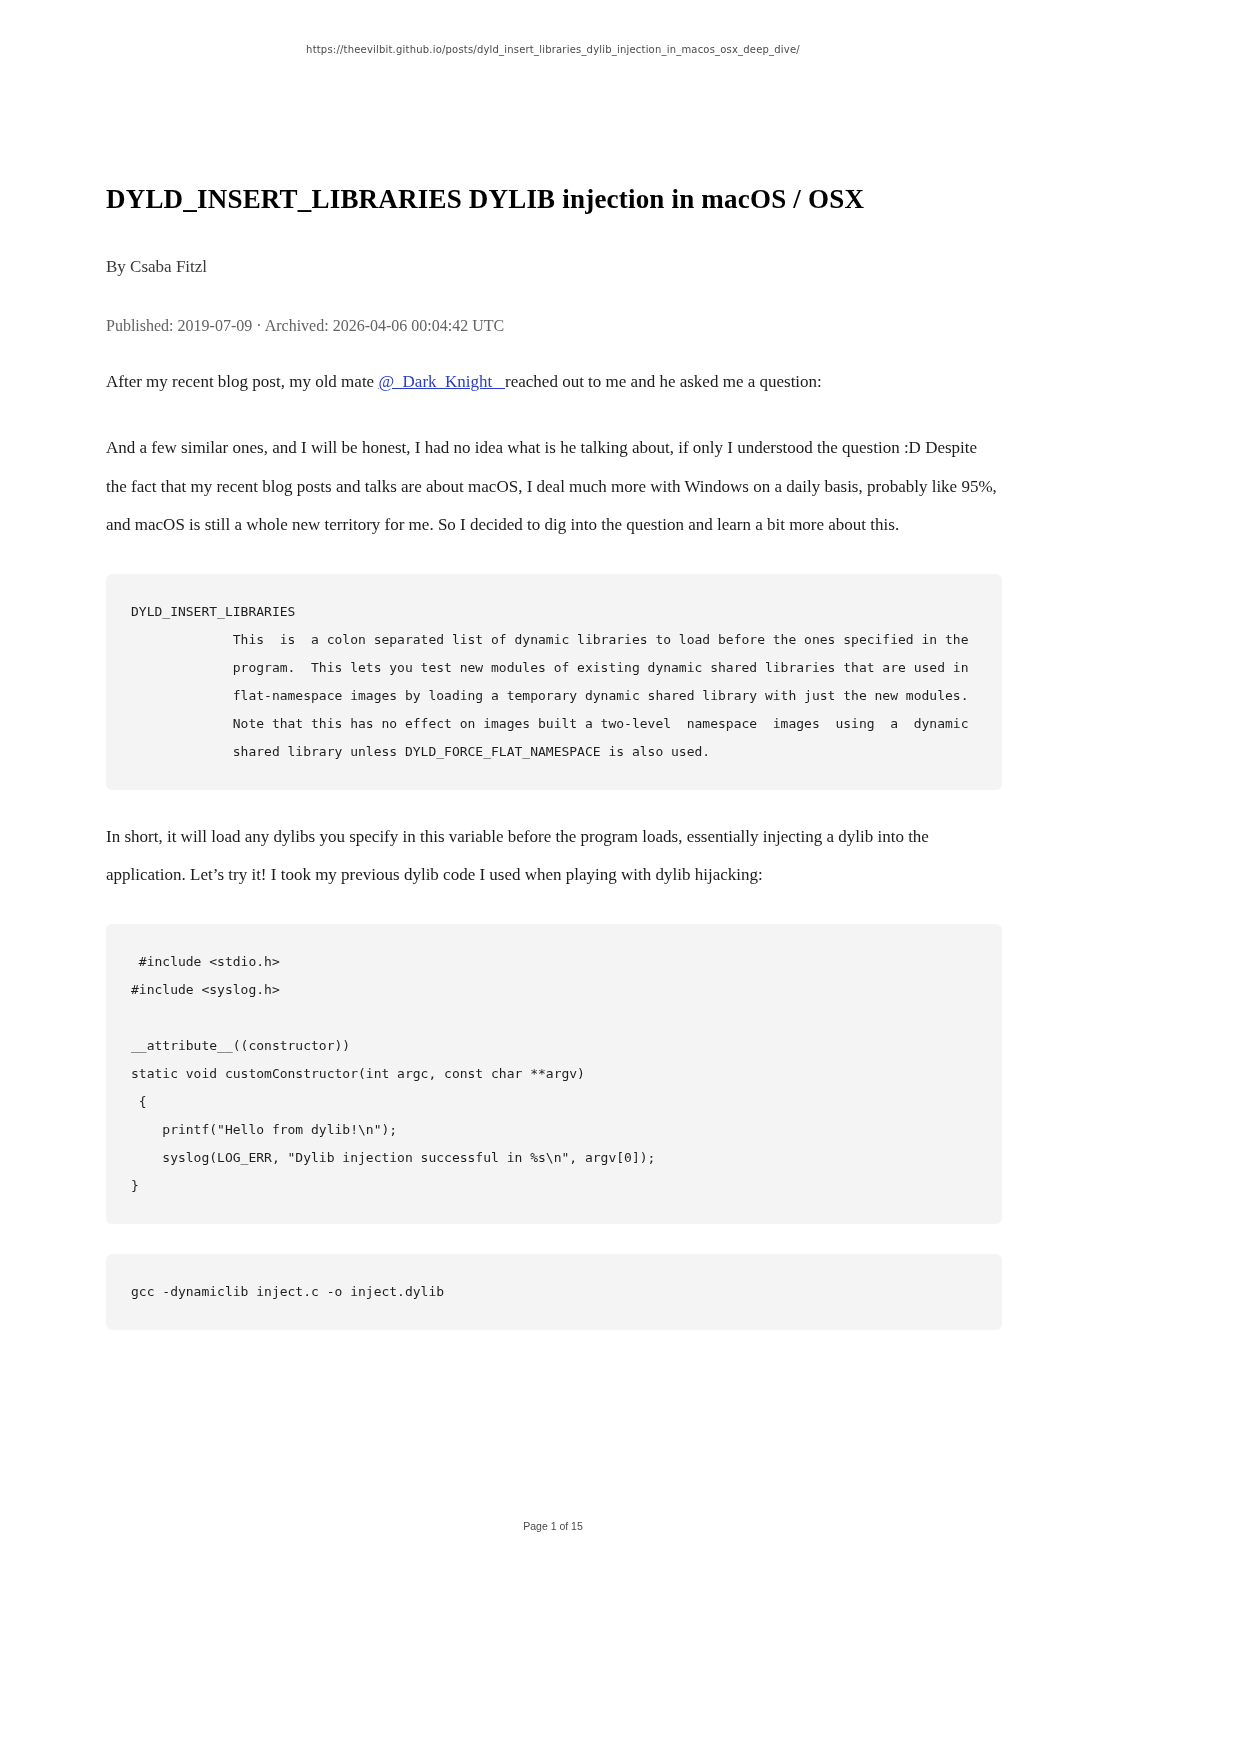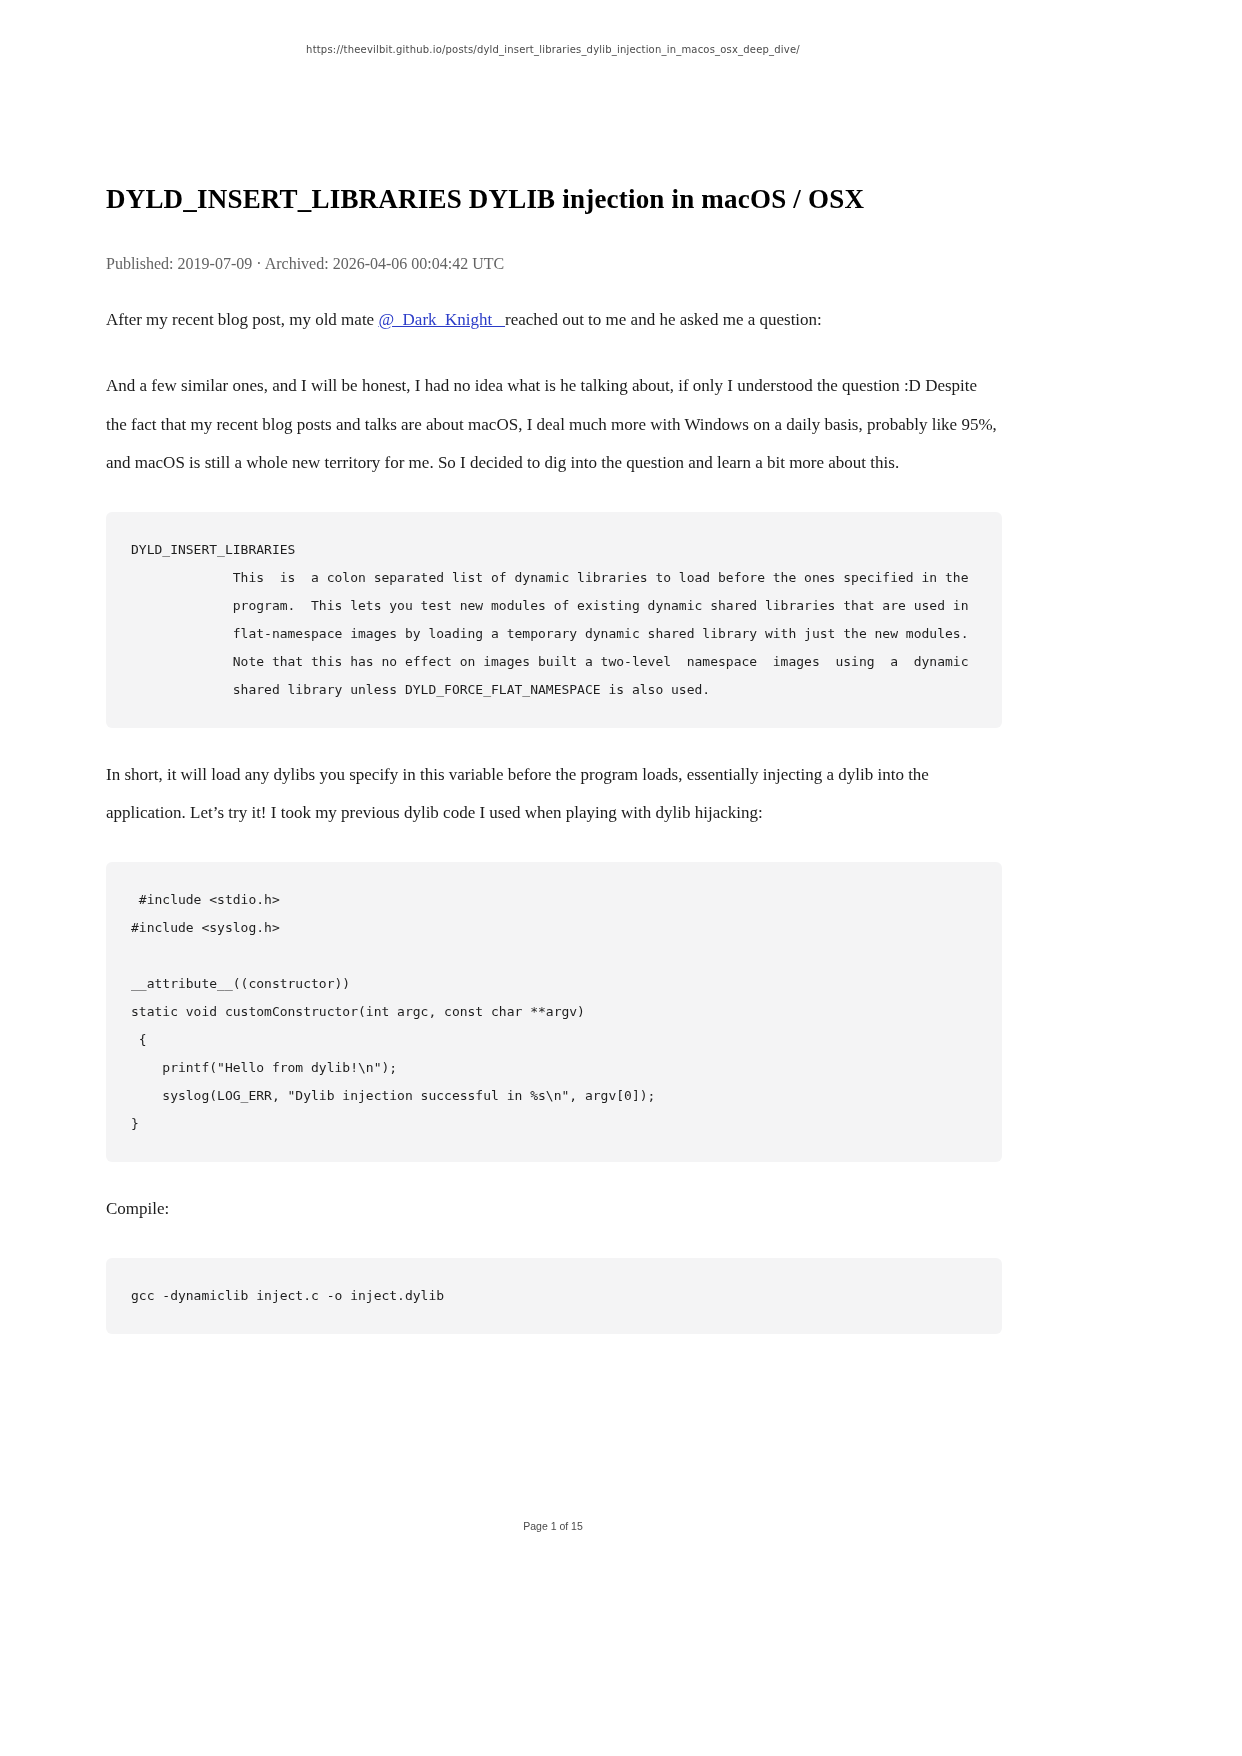--- a/index.html
+++ b/index.html
@@ -102,20 +102,21 @@
 <body>
 
 <div class="page">
 
   <div class="header-url">https://theevilbit.github.io/posts/dyld_insert_libraries_dylib_injection_in_macos_osx_deep_dive/</div>
 
   <div class="content">
 
     <h1 class="title">DYLD_INSERT_LIBRARIES DYLIB injection in macOS / OSX</h1>
 
+    <p class="byline">By Csaba Fitzl</p>
 
     <p class="meta">Published: 2019-07-09 · Archived: 2026-04-06 00:04:42 UTC</p>
 
     <p class="body"><span>After my recent blog post, my old mate </span><a class="link">@_Dark_Knight_ </a><span>reached out to me and he asked me a question:</span></p>
 
 
     <p class="body">And a few similar ones, and I will be honest, I had no idea what is he talking about, if only I understood the question :D Despite the fact that my recent blog posts and talks are about macOS, I deal much more with Windows on a daily basis, probably like 95%, and macOS is still a whole new territory for me. So I decided to dig into the question and learn a bit more about this.</p>
 
 
     <pre class="code-block">DYLD_INSERT_LIBRARIES
@@ -130,21 +131,20 @@
     <pre class="code-block"> #include &lt;stdio.h&gt;
 #include &lt;syslog.h&gt;
 
 __attribute__((constructor))
 static void customConstructor(int argc, const char **argv)
  {
     printf("Hello from dylib!\n");
     syslog(LOG_ERR, "Dylib injection successful in %s\n", argv[0]);
 }</pre>
 
-    <p class="body">Compile:</p>
 
     <pre class="code-block">gcc -dynamiclib inject.c -o inject.dylib</pre>
 
   </div>
 
   <div class="footer-page-number">Page 1 of 15</div>
 
 </div>
 
 </body></html>

